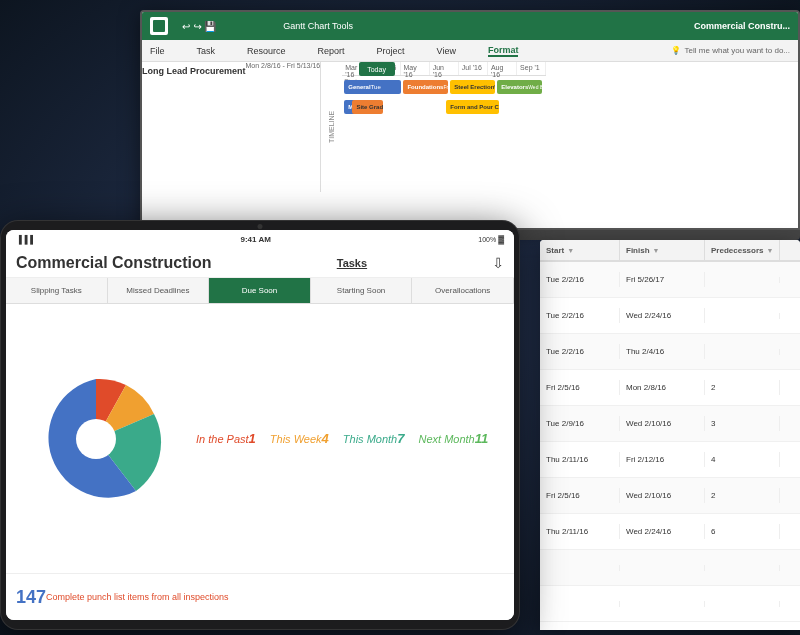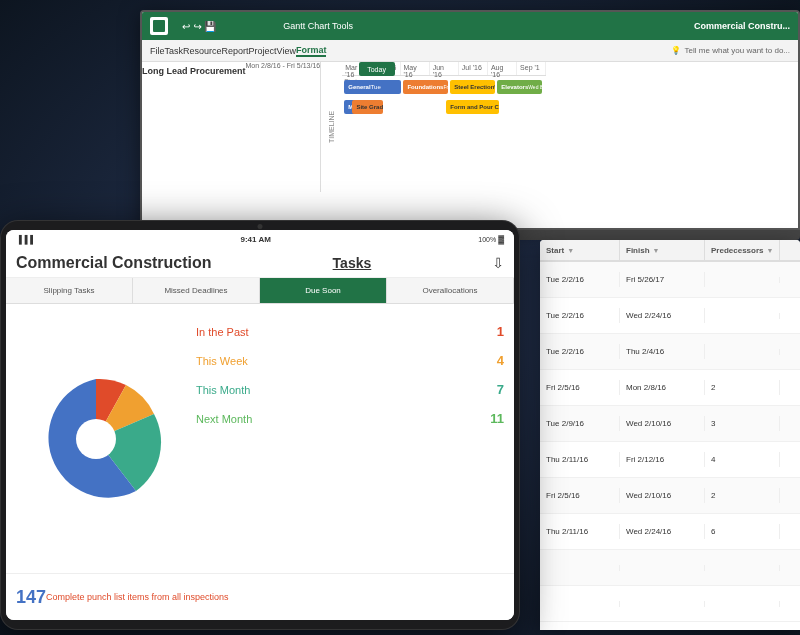--- a/index.html
+++ b/index.html
@@ -89,21 +89,21 @@
       cursor: pointer;
     }
 
     
     .menubar {
       background: #f3f3f3;
       height: 22px;
       display: flex;
       align-items: center;
       padding: 0 8px;
-      gap: 0;
+      gap: 32px;
       border-bottom: 1px solid #ddd;
     }
     .menubar-item {
       font-size: 9px;
       color: #333;
       cursor: pointer;
     }
     .menubar-item.active {
       color: #217346;
       font-weight: 600;
@@ -279,21 +279,21 @@
     }
     .app-title {
       font-size: 16px;
       font-weight: 600;
       color: #333;
       text-align: right;
     }
     .app-center-title {
       flex: 1;
       text-align: center;
-      font-size: 14px;
+      font-size: 11px;
       font-weight: 700;
       color: #333;
       text-decoration: underline;
     }
     .app-filter-icon {
       font-size: 14px;
       color: #333;
     }
     
     .tabs-bar {
@@ -334,22 +334,23 @@
     }
     .pie-chart {
       width: 140px;
       height: 140px;
     }
     
     .stats-section {
       flex: 1;
       padding: 20px 10px;
       display: flex;
-      flex-direction: column;
+      flex-direction: row;
       gap: 14px;
+      font-style: italic;
     }
     .stat-row {
       display: flex;
       align-items: center;
       justify-content: space-between;
     }
     .stat-label {
       font-size: 11px;
     }
     .stat-value {
@@ -600,20 +601,21 @@
       <div class="app-header">
         <span class="app-title">Commercial Construction</span>
         <span class="app-center-title">Tasks</span>
         <span class="app-filter-icon">⇩</span>
       </div>
 
       <div class="tabs-bar">
         <div class="tab-item">Slipping Tasks</div>
         <div class="tab-item">Missed Deadlines</div>
         <div class="tab-item active">Due Soon</div>
+        <div class="tab-item">Starting Soon</div>
         <div class="tab-item">Overallocations</div>
       </div>
 
       <div class="content-area">
 
         <div class="pie-section">
           <svg class="pie-chart" viewBox="0 0 140 140">
 
             <path d="M70,70 L70,10 A60,60 0 0,1 100,16 Z" fill="#e04b2a"></path>
 

